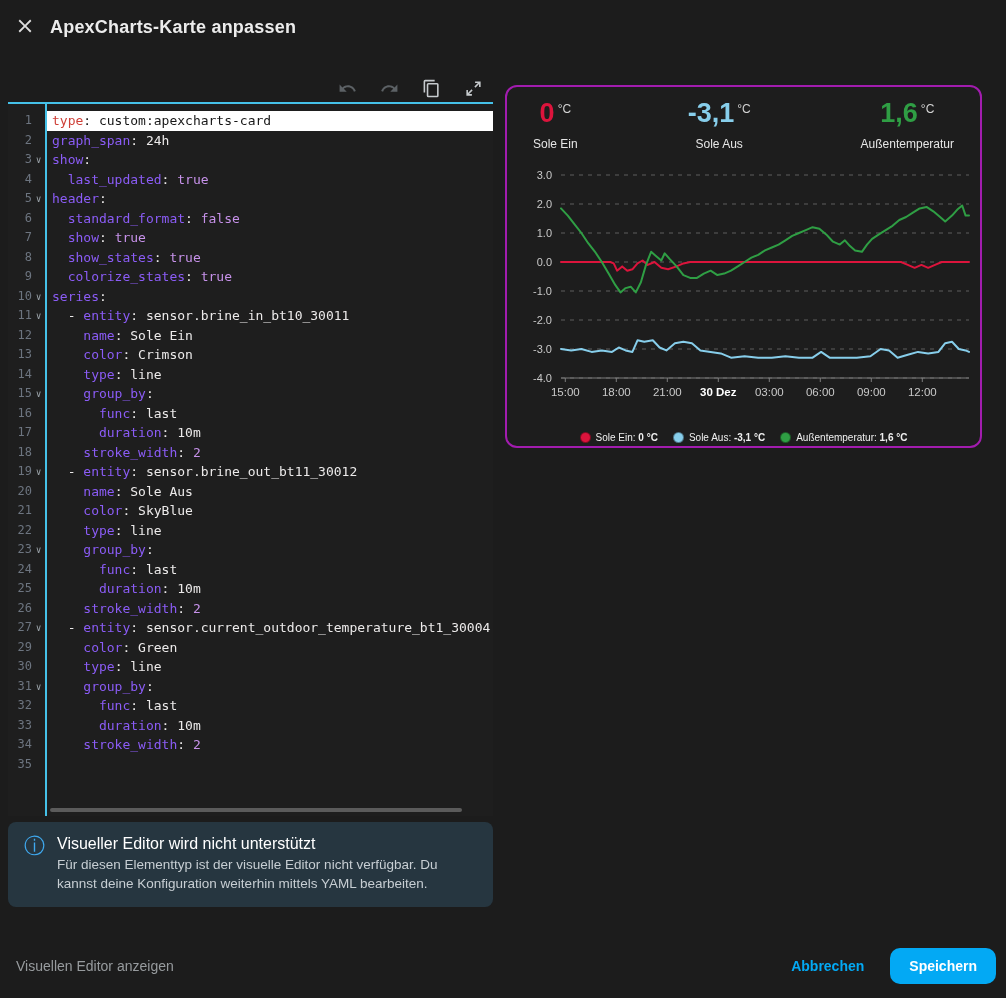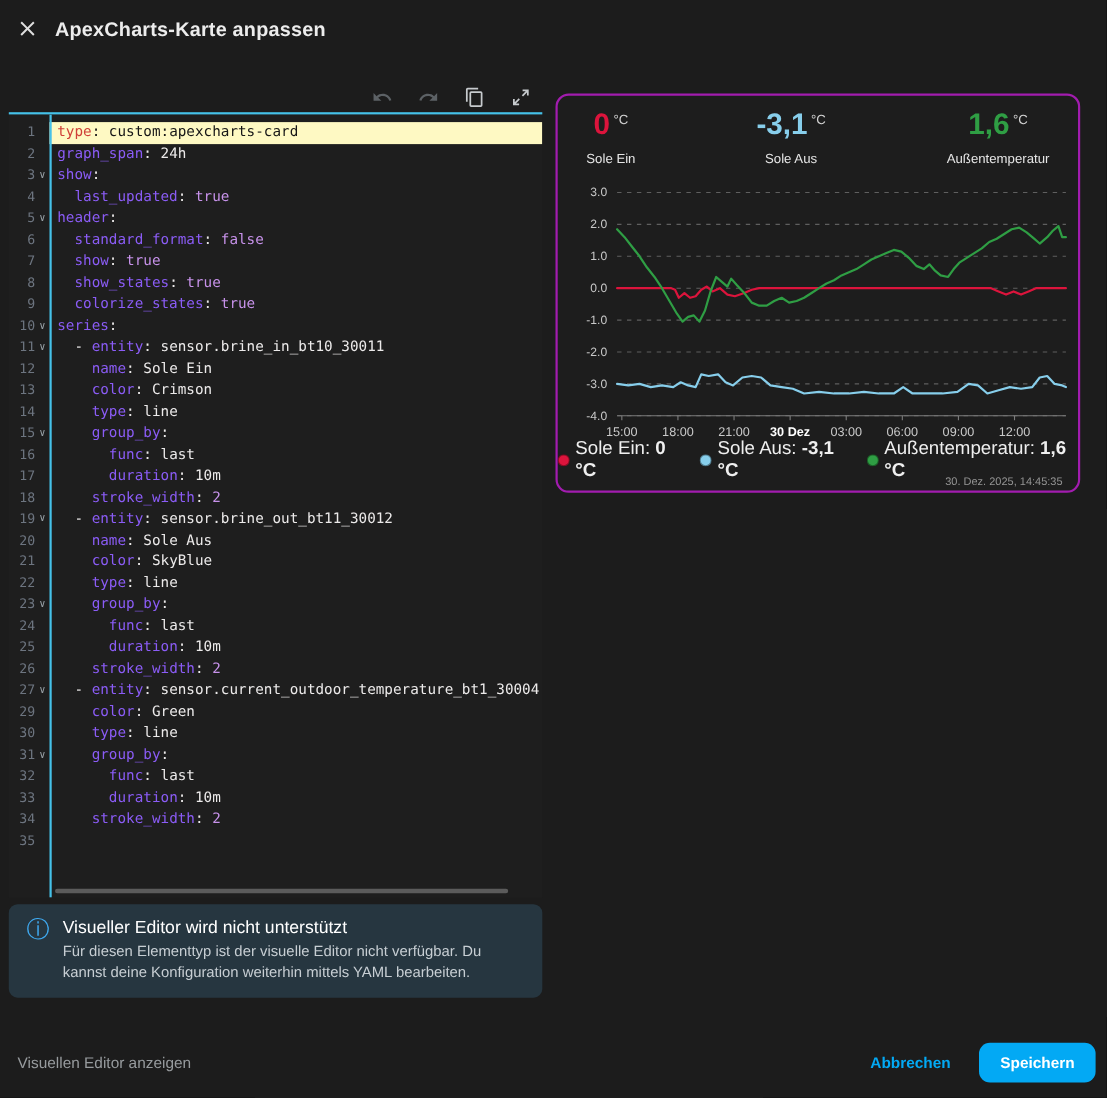--- a/index.html
+++ b/index.html
@@ -20,21 +20,21 @@
   .tb-dim { color:#5c6165; }
   .tb-lit { color:#c6cacd; }
   .code-panel { position:relative; background:#1e1e1e; border-top:2px solid var(--focus,#45c1e8); height:714px; overflow:hidden; }
   .code-lines { padding-top:7px; }
   .cm-line { display:flex; height:19.5px; line-height:19.5px; font-family:"DejaVu Sans Mono","Liberation Mono",monospace; font-size:13px; }
   .num { width:24px; text-align:right; color:#6d7580; font-size:12px; flex:none; }
   .fold { width:13px; text-align:center; color:#98a0a6; font-size:9.5px; flex:none; }
   .txt { flex:1; white-space:pre; padding-left:7px; color:#eceaea; overflow:hidden; }
   .txt .k { color:#8b5cf6; }
   .txt .b { color:#c792ea; }
-  .cm-line.active .txt { background:#fef9c3; color:#161616; }
+  .cm-line.active .txt { background:#ffffff; color:#161616; }
   .cm-line.active .txt .k { color:#cf4038; }
   .gutter-rule { position:absolute; left:37px; top:0; bottom:0; width:2px; background:var(--focus,#45c1e8); }
   .hscroll { position:absolute; left:42px; bottom:4px; width:412px; height:4px; border-radius:2px; background:#5b5b5b; }
 
   
   .alert { position:absolute; left:8px; top:822px; width:485px; background:#263640; border-radius:8px; padding:13px 16px; display:flex; gap:12px; }
   .alert-icon { color:#3fa9ef; font-size:21px; line-height:22px; flex:none; }
   .alert-title { font-size:16px; font-weight:400; color:#fff; margin-bottom:3px; }
   .alert-body { font-size:13.5px; color:#c7ced3; line-height:1.4; max-width:405px; }
 
@@ -45,21 +45,21 @@
   .state-value { font-size:27px; font-weight:700; line-height:28px; }
   .state-uom { font-size:12px; font-weight:400; color:#d3d3d3; margin-left:3px; position:relative; top:-9px; }
   .state-label { font-size:12px; color:#e6e6e6; margin-top:5px; }
   #chart-svg { display:block; width:470px; height:250px; margin:4px 0 0 2px; }
   #chart-svg text { font-family:"Liberation Sans", sans-serif; }
   .grid { stroke:#5f5f5f; stroke-width:1; stroke-dasharray:4 5; }
   .axis { stroke:#7c7c7c; stroke-width:1; }
   .ylab { fill:#c9c9c9; font-size:11px; text-anchor:end; }
   .xlab { fill:#c9c9c9; font-size:11.5px; text-anchor:middle; }
   .xlab.bold { font-weight:700; fill:#ffffff; }
-  .chart-legend { display:flex; justify-content:center; align-items:center; gap:15px; height:22px; margin-top:4px; font-size:17px; color:#efefef; }
+  .chart-legend { display:flex; justify-content:center; align-items:flex-end; gap:15px; height:22px; margin-top:18px; font-size:10px; color:#efefef; }
   .legend-item { display:flex; align-items:center; gap:5px; cursor:pointer; }
   .legend-item .dot { width:11px; height:11px; border-radius:50%; border:1px solid rgba(0,0,0,.4); flex:none; }
   .card-footer { text-align:right; padding:4px 14px 0 0; font-size:10px; color:#949494; }
 
   
   .footer-actions { position:absolute; left:16px; right:10px; bottom:14px; height:36px; display:flex; align-items:center; }
   .ghost-btn { background:none; border:none; color:#979b9e; font-size:14px; font-family:inherit; cursor:pointer; }
   .spacer { flex:1; }
   .cancel-btn { background:none; border:none; color:var(--accent,#03a9f4); font-size:14px; font-weight:600; font-family:inherit; cursor:pointer; margin-right:26px;text-align:right; }
   .save-btn { background:var(--accent,#03a9f4); color:#fff; border:none; border-radius:10px; height:36px; padding:0 19px; font-size:14px; font-weight:700; font-family:inherit; cursor:pointer; }

